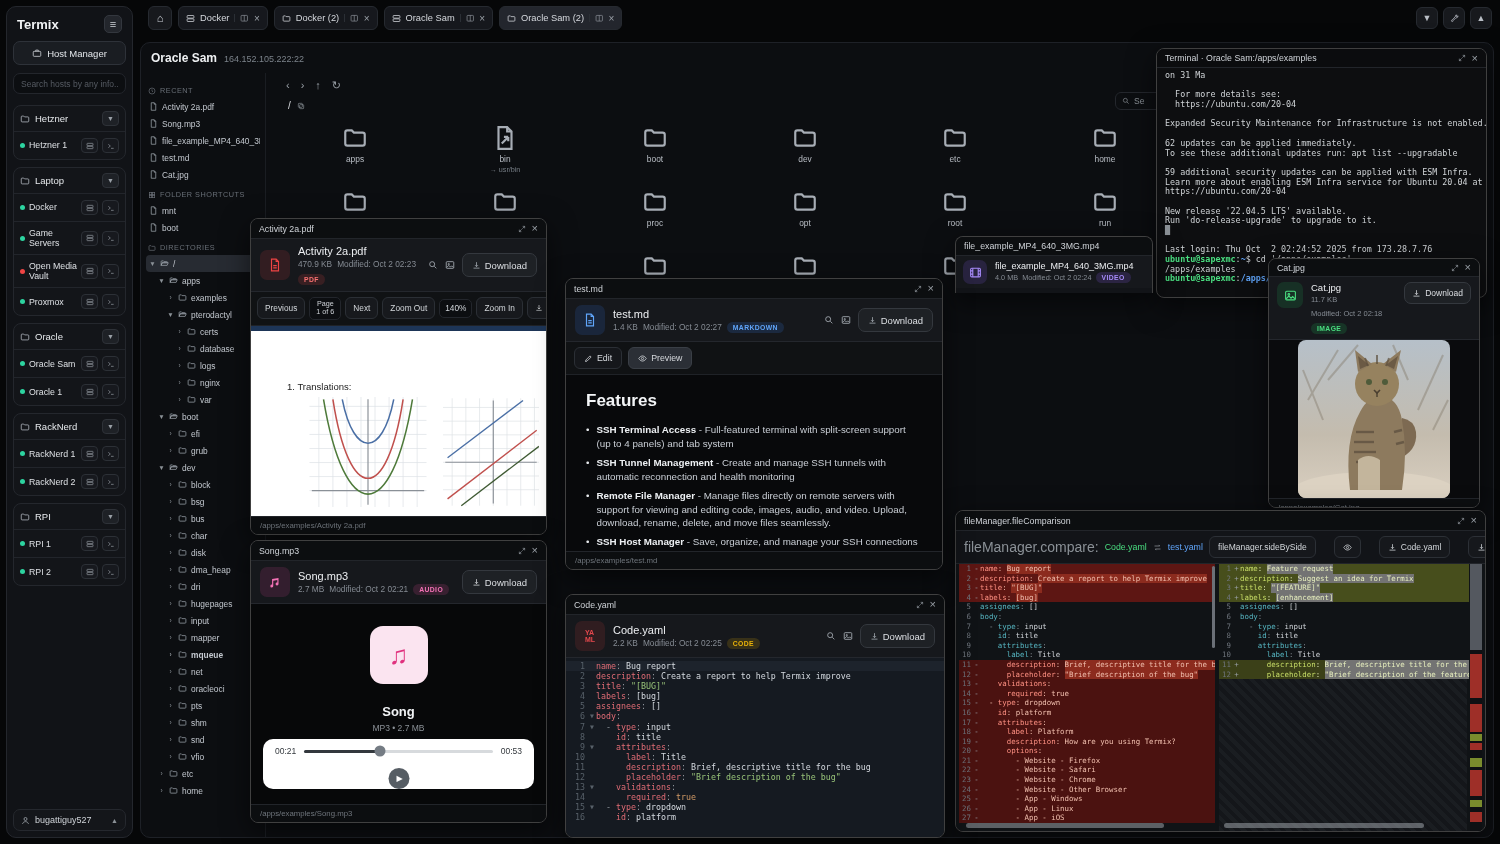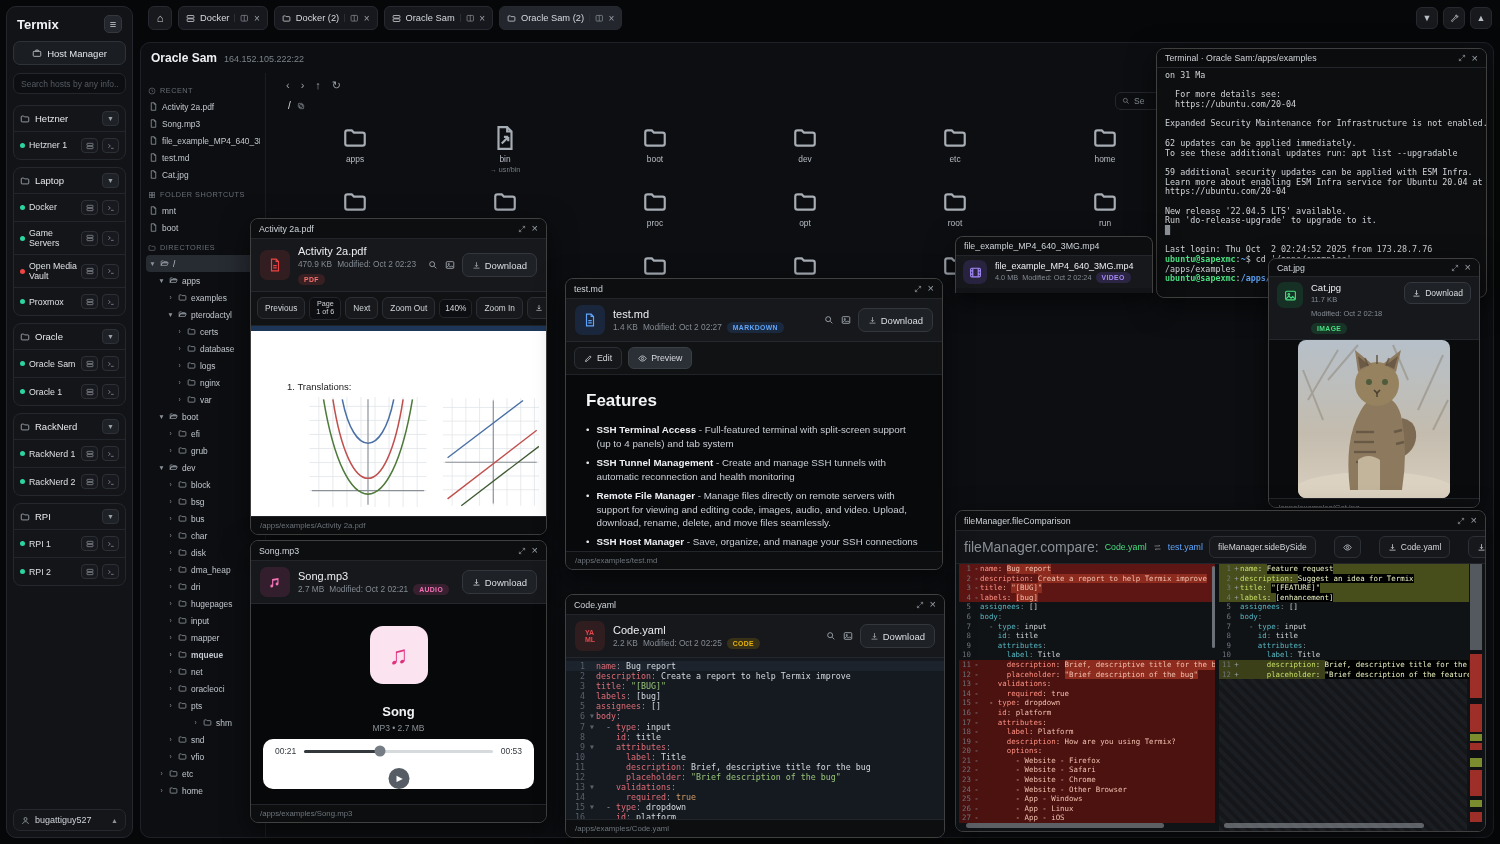--- a/index.html
+++ b/index.html
@@ -190,21 +190,21 @@
   .dl .dn{width:14px;text-align:right;padding-right:2px;color:#6e747c;flex:0 0 auto}
   .dl .dm{width:7px;color:#9aa0a7;flex:0 0 auto;text-align:center}
   .dl-rem{background:#4b1210}
   .dl-rem.strong{background:#5d1613}
   .dl-add{background:#3b4018}
   .dl-add.strong{background:#474e1c}
   .dl .k{color:#56b6c2}.dl .v{color:#cfd3d8}.dl .s{color:#98c379}.dl .p{color:#8b9299}
   .dl-rem .k{color:#ff9183}.dl-rem .v,.dl-rem .s,.dl-rem .p{color:#f1bfae}
   .dl-add .k{color:#c9df68}.dl-add .v,.dl-add .s,.dl-add .p{color:#e7efbe}
   .whl-rem{background:#8c2b1e;color:#ffd9c9}
-  .whl-add{background:#000000;color:#f5fbd3}
+  .whl-add{background:#737373;color:#f5fbd3}
   #d-hatch{position:absolute;left:263px;right:18px;bottom:0;top:115px;background:repeating-linear-gradient(45deg,#1a1d21 0 4px,#14161a 4px 8px)}
   .hscroll{position:absolute;bottom:3px;height:5px;background:#9aa0a7;opacity:.55;border-radius:3px}
   #vthumb-l{position:absolute;left:256px;top:2px;width:3px;height:82px;background:#6b7077;border-radius:2px}
   #d-minimap{position:absolute;right:3px;top:0;bottom:0;width:12px;background:#0e1013}
   #d-minimap div{position:absolute;left:0;right:0}
 </style>
 </head>
 <body>
 
 <div id="stage">
@@ -947,21 +947,21 @@
         </div>
         <div class="trow" style="padding-left: 21px;">
           <span class="arr">›</span>
           <span class="ic" style="font-size: 9px;">
             <svg viewBox="0 0 24 24" fill="none" stroke="currentColor" stroke-width="2">
               <path d="M3 7a2 2 0 0 1 2-2h4l2 2h8a2 2 0 0 1 2 2v8a2 2 0 0 1-2 2H5a2 2 0 0 1-2-2z"></path>
             </svg>
           </span>
           <span>pts</span>
         </div>
-        <div class="trow" style="padding-left: 21px; justify-content: center;">
+        <div class="trow" style="padding-left: 21px;">
           <span class="arr">›</span>
           <span class="ic" style="font-size: 9px;">
             <svg viewBox="0 0 24 24" fill="none" stroke="currentColor" stroke-width="2">
               <path d="M3 7a2 2 0 0 1 2-2h4l2 2h8a2 2 0 0 1 2 2v8a2 2 0 0 1-2 2H5a2 2 0 0 1-2-2z"></path>
             </svg>
           </span>
           <span>shm</span>
         </div>
         <div class="trow" style="padding-left: 21px;">
           <span class="arr">›</span>
@@ -1726,16 +1726,15 @@
         <div class="cl"><span class="ln">8</span><span class="fold"> </span><span class="yp">    </span><span class="yk">id</span><span class="yp">:</span><span class="yv"> title</span></div>
         <div class="cl"><span class="ln">9</span><span class="fold">▼</span><span class="yp">    </span><span class="yk">attributes</span><span class="yp">:</span><span class="yv"></span></div>
         <div class="cl"><span class="ln">10</span><span class="fold"> </span><span class="yp">      </span><span class="yk">label</span><span class="yp">:</span><span class="yv"> Title</span></div>
         <div class="cl"><span class="ln">11</span><span class="fold"> </span><span class="yp">      </span><span class="yk">description</span><span class="yp">:</span><span class="yv"> Brief, descriptive title for the bug</span></div>
         <div class="cl"><span class="ln">12</span><span class="fold"> </span><span class="yp">      </span><span class="yk">placeholder</span><span class="yp">:</span><span class="ys"> "Brief description of the bug"</span></div>
         <div class="cl"><span class="ln">13</span><span class="fold">▼</span><span class="yp">    </span><span class="yk">validations</span><span class="yp">:</span><span class="yv"></span></div>
         <div class="cl"><span class="ln">14</span><span class="fold"> </span><span class="yp">      </span><span class="yk">required</span><span class="yp">:</span><span class="yb"> true</span></div>
         <div class="cl"><span class="ln">15</span><span class="fold">▼</span><span class="yp">  - </span><span class="yk">type</span><span class="yp">:</span><span class="yv"> dropdown</span></div>
         <div class="cl"><span class="ln">16</span><span class="fold"> </span><span class="yp">    </span><span class="yk">id</span><span class="yp">:</span><span class="yv"> platform</span></div>
       </div>
-    <div class="wf">/apps/examples/Code.yaml</div>
   </section>
 
 </div>
 
 </body></html>

